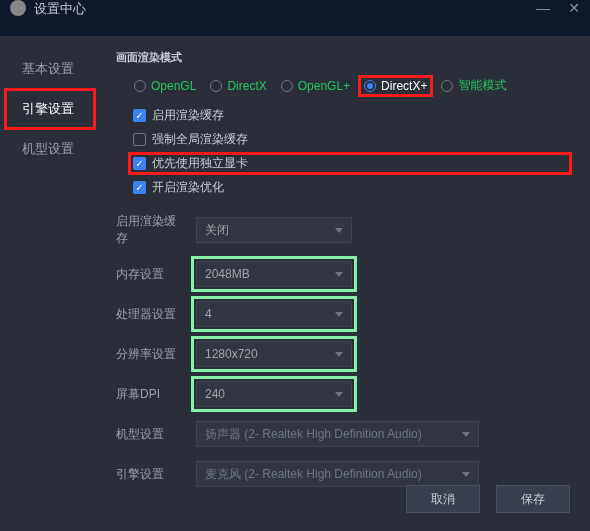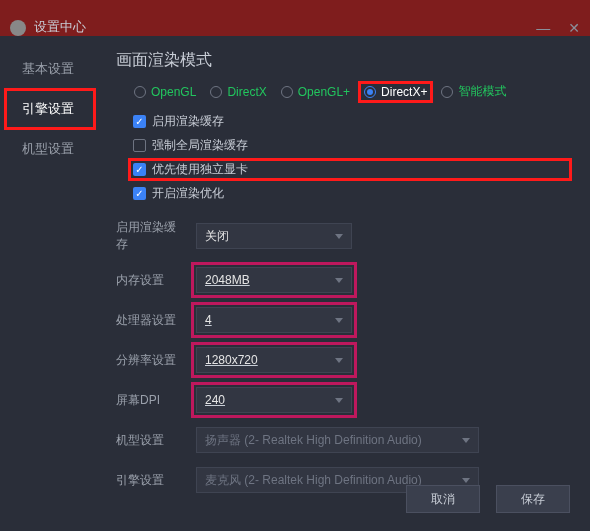--- a/index.html
+++ b/index.html
@@ -1,44 +1,44 @@
 <!DOCTYPE html>
 <html><head>
 <meta charset="utf-8">
 <style>
 * { margin: 0; padding: 0; box-sizing: border-box; font-family: "Microsoft YaHei", sans-serif; }
 body { background: #2a2e39; color: #c8cdd6; width: 590px; height: 531px; overflow: hidden; }
-.titlebar { height: 36px; display: flex; align-items: flex-end; padding: 0 10px; background: #7f1d1d; }
+.titlebar { height: 36px; display: flex; align-items: flex-start; padding: 0 10px; background: #0f172a; }
 .app-icon { width: 16px; height: 16px; border-radius: 50%; background: #888; margin-right: 8px; display: inline-block; }
 .title { font-size: 13px; color: #c8cdd6; flex: 1; }
 .win-controls { display: flex; gap: 18px; color: #8a8f9a; font-size: 14px; }
 .win-btn { cursor: pointer; }
 .content { display: flex; height: calc(100% - 36px); }
 .sidebar { width: 100px; padding-top: 12px; }
 .side-item { padding: 10px 16px; font-size: 13px; color: #9aa0ab; cursor: pointer; margin: 2px 6px; }
 .side-item.active { color: #fff; }
 .hl-red { outline: 3px solid #ff1a1a; outline-offset: -1px; }
 .main { flex: 1; padding: 14px 20px 0 16px; font-size: 12px; overflow-y: auto; position: relative; }
-.section-label { color: #c8cdd6; font-size: 16px; margin-bottom: 10px; }
+.section-label { color: #c8cdd6; font-size: 11px; margin-bottom: 10px; font-weight: bold; }
 .radio-row { display: flex; gap: 6px; align-items: center; margin-bottom: 10px; padding-left: 14px; flex-wrap: nowrap; }
 .radio-item { display: flex; align-items: center; gap: 5px; font-size: 12px; padding: 2px 4px; color: #22c55e; }
 .radio-item.sel { color: #fff; }
 .radio-dot { width: 12px; height: 12px; border: 1px solid #6e7482; border-radius: 50%; display: inline-flex; align-items: center; justify-content: center; }
 .radio-item.sel .radio-dot { border-color: #3b82f6; }
 .radio-item.sel .radio-dot::after { content: ""; width: 6px; height: 6px; background: #3b82f6; border-radius: 50%; }
 .check-rows { padding-left: 14px; margin-bottom: 16px; }
 .check-row { display: flex; align-items: center; gap: 6px; margin: 5px 0; padding: 1px 3px; font-size: 12px; }
 .chk { width: 13px; height: 13px; border-radius: 2px; background: #3b82f6; color: #fff; font-size: 10px; line-height: 13px; text-align: center; }
 .chk.off { background: transparent; border: 1px solid #6e7482; }
 .field-row { display: flex; align-items: center; margin-bottom: 14px; gap: 16px; }
 .field-label { width: 64px; font-size: 12px; color: #9aa0ab; flex-shrink: 0; }
-.select { width: 156px; height: 26px; background: #323642; border: 1px solid #3f4452; color: #e5e5e5; padding: 0 8px; display: flex; align-items: center; justify-content: space-between; font-size: 12px; cursor: pointer; }
+.select { width: 156px; height: 26px; background: #323642; border: 1px solid #3f4452; color: #a3a3a3; padding: 0 8px; display: flex; align-items: center; justify-content: space-between; font-size: 12px; cursor: pointer; }
 .select.wide { width: 283px; color: #6e7482; overflow: hidden; white-space: nowrap; }
 .caret { width: 0; height: 0; border-left: 4px solid transparent; border-right: 4px solid transparent; border-top: 5px solid #6e7482; }
-.field-hl { border: 3px solid #be185d; padding: 2px; margin: -5px; text-decoration: underline; }
+.field-hl { border: 3px solid #86efac; padding: 2px; margin: -5px; }
 .footer { position: absolute; bottom: 18px; right: 20px; display: flex; gap: 16px; }
 .btn { width: 74px; height: 28px; background: #3a3f4d; border: 1px solid #4b5060; color: #c8cdd6; font-size: 12px; display: flex; align-items: center; justify-content: center; cursor: pointer; }
 </style>
 </head>
 <body>
 
 <div class="titlebar">
   <span class="app-icon"></span>
   <span class="title">设置中心</span>
   <div class="win-controls">

